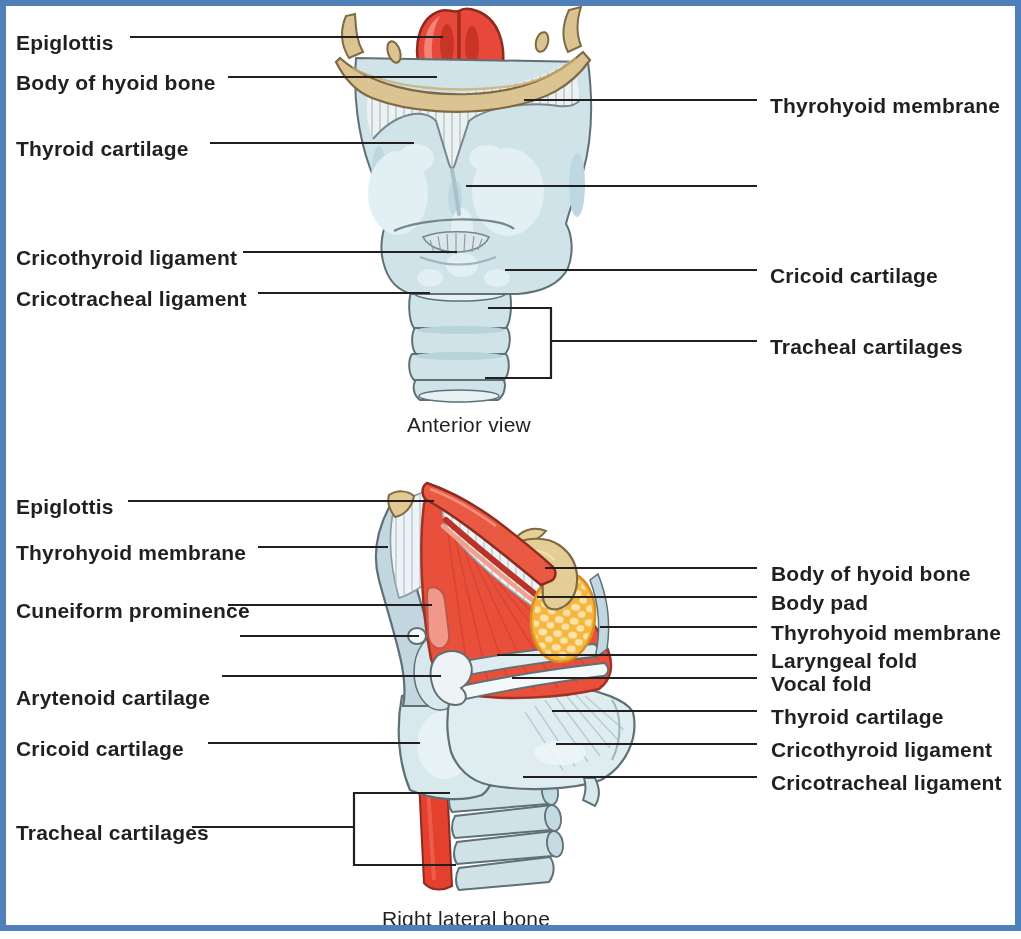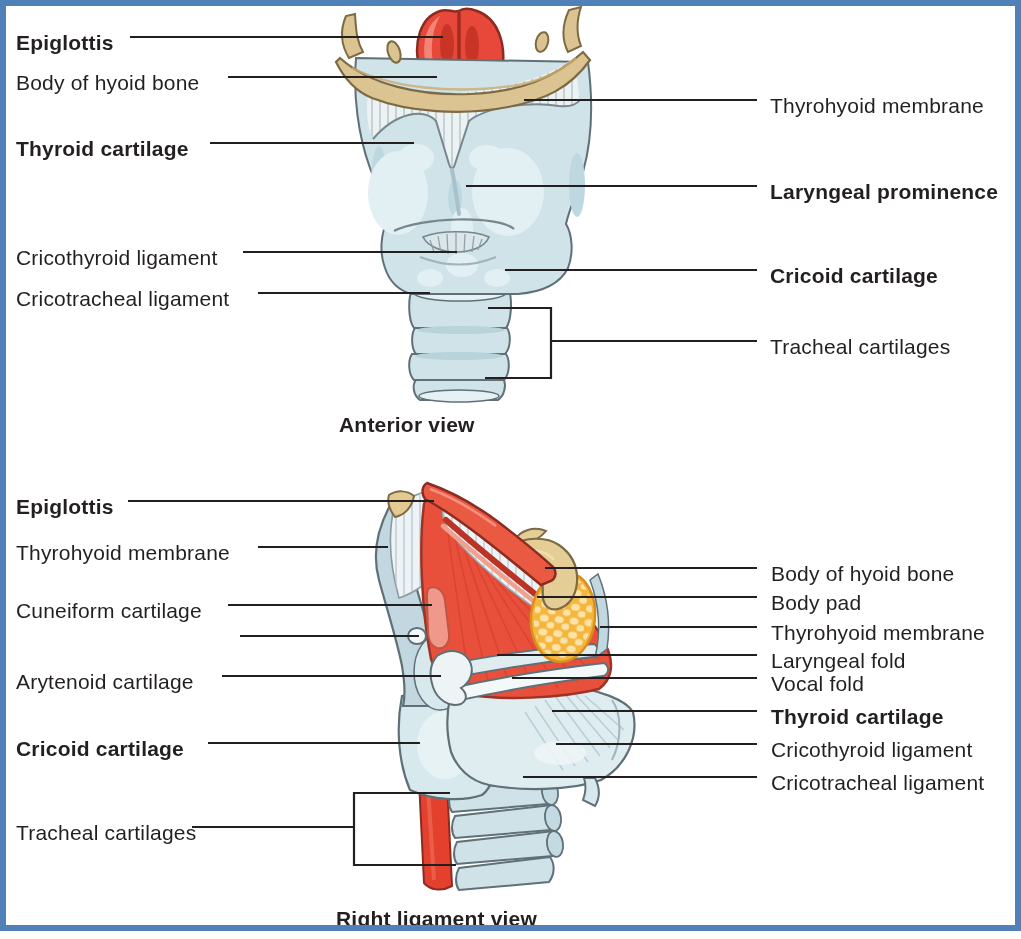--- a/index.html
+++ b/index.html
@@ -13,31 +13,32 @@
     overflow:hidden;
   }
   #art{position:absolute;left:-6px;top:-6px;width:1021px;height:939px;}
   .lbl{
     position:absolute;
     font-size:21px;
     line-height:25px;
     color:#231f20;
     white-space:nowrap;
     letter-spacing:0.2px;
+    font-weight:bold;
   }
   .lbl.b{font-weight:bold;}
   .left{left:10px;}
   .rt{left:764px;}
   .rt2{left:765px;}
   .caption{
     position:absolute;
     font-size:21px;
-    font-weight:bold;
+    font-weight:normal;
     color:#231f20;
-    text-align:left;
+    text-align:center;
     width:260px;
     letter-spacing:0.2px;
   }
 </style>
 </head>
 <body>
 
 <div id="figure">
 
   <svg id="art" viewBox="0 0 1021 939">
@@ -255,37 +256,36 @@
     </g>
   </svg>
 
   <div class="lbl left b" style="top:24px">Epiglottis</div>
   <div class="lbl left" style="top:64px">Body of hyoid bone</div>
   <div class="lbl left b" style="top:130px">Thyroid cartilage</div>
   <div class="lbl left" style="top:239px">Cricothyroid ligament</div>
   <div class="lbl left" style="top:280px">Cricotracheal ligament</div>
 
   <div class="lbl rt" style="top:87px">Thyrohyoid membrane</div>
-  <div class="lbl rt b" style="top:173px">Laryngeal prominence</div>
   <div class="lbl rt b" style="top:257px">Cricoid cartilage</div>
   <div class="lbl rt" style="top:328px">Tracheal cartilages</div>
 
   <div class="caption" style="left:333px;top:407px">Anterior view</div>
 
   <div class="lbl left b" style="top:488px">Epiglottis</div>
   <div class="lbl left" style="top:534px">Thyrohyoid membrane</div>
-  <div class="lbl left" style="top:592px">Cuneiform cartilage</div>
-  <div class="lbl left" style="top:663px">Arytenoid cartilage</div>
+  <div class="lbl left" style="top:592px">Cuneiform prominence</div>
+  <div class="lbl left" style="top:679px">Arytenoid cartilage</div>
   <div class="lbl left b" style="top:730px">Cricoid cartilage</div>
   <div class="lbl left" style="top:814px">Tracheal cartilages</div>
 
   <div class="lbl rt2" style="top:555px">Body of hyoid bone</div>
   <div class="lbl rt2" style="top:584px">Body pad</div>
   <div class="lbl rt2" style="top:614px">Thyrohyoid membrane</div>
   <div class="lbl rt2" style="top:642px">Laryngeal fold</div>
   <div class="lbl rt2" style="top:665px">Vocal fold</div>
   <div class="lbl rt2 b" style="top:698px">Thyroid cartilage</div>
   <div class="lbl rt2" style="top:731px">Cricothyroid ligament</div>
   <div class="lbl rt2" style="top:764px">Cricotracheal ligament</div>
 
-  <div class="caption" style="left:330px;top:901px">Right ligament view</div>
+  <div class="caption" style="left:330px;top:901px">Right lateral bone</div>
 
 </div>
 
 </body></html>

